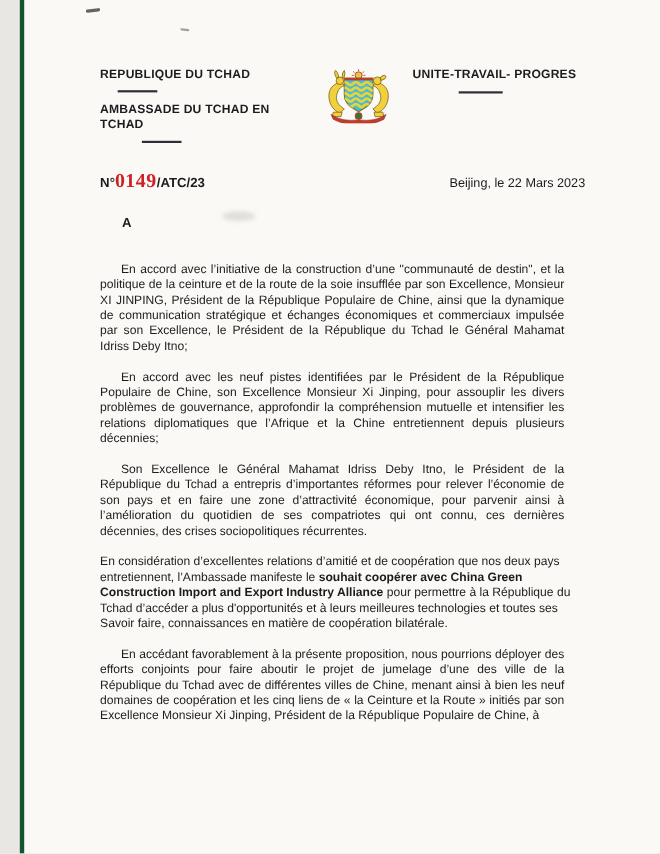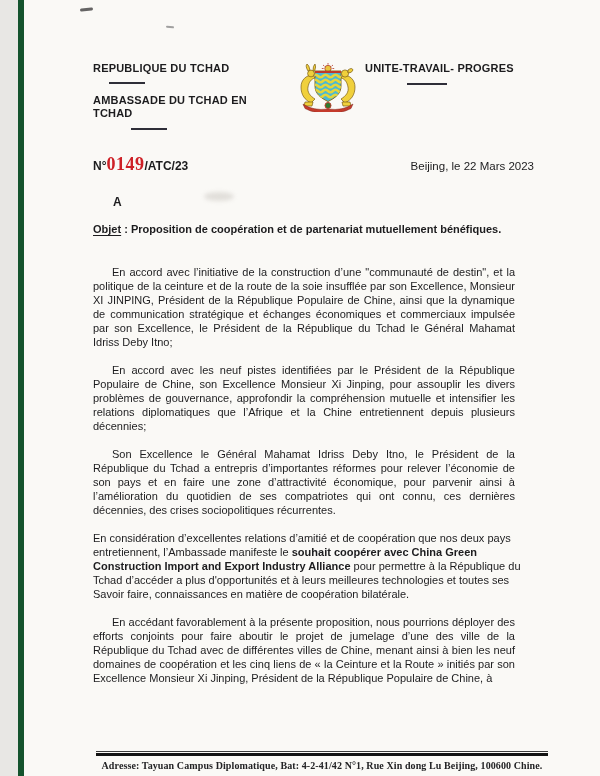--- a/index.html
+++ b/index.html
@@ -5,37 +5,37 @@
   html,body{margin:0;padding:0;}
   body{
     width:600px;height:776px;overflow:hidden;
     background:#e8e7e4;
     font-family:"Liberation Sans",sans-serif;
     color:#1c1c1e;
   }
   .scan{position:relative;width:600px;height:776px;background:#e8e7e4;}
   .paper{
     position:absolute;left:18px;top:0;width:582px;height:776px;
-    background:#faf9f6;border-left:6px solid #14532d;
+    background:#faf9f6;border-left:4px solid #14532d;
     box-sizing:border-box;padding:0 0 0 69px;overflow:hidden;
   }
   
   .speck1{position:absolute;left:56px;top:8px;width:13px;height:3px;background:#4a4a4a;border-radius:2px;transform:rotate(-7deg);opacity:.85;}
   .speck2{position:absolute;left:142px;top:26px;width:8px;height:2px;background:#8a8a8a;border-radius:2px;transform:rotate(6deg);opacity:.8;}
   .smudge{position:absolute;left:180px;top:192px;width:30px;height:9px;background:#b4afa8;opacity:.35;filter:blur(2px);border-radius:50%;}
 
   
   .letterhead{display:flex;align-items:flex-start;margin-top:62px;}
   .lh-left{width:196px;font-weight:700;font-size:11px;line-height:13px;letter-spacing:.2px;}
   .lh-rule{height:2px;background:#2e2e38;}
   .rule1{width:36px;margin:7px 0 10px 16px;}
   .rule2{width:36px;margin:8px 0 0 38px;}
   .rule3{width:40px;margin:8px 0 0 42px;}
   .emblem{width:74px;height:50px;margin-left:2px;flex:0 0 auto;}
-  .lh-right{font-weight:700;font-size:11px;line-height:13px;letter-spacing:.2px;}
+  .lh-right{margin-left:12px;font-weight:700;font-size:11px;line-height:13px;letter-spacing:.2px;}
 
   
   .refline{display:flex;justify-content:space-between;align-items:baseline;margin-top:24px;width:441px;}
   .refno{font-weight:700;font-size:12px;}
   .refno .rednum{font-family:"Liberation Serif",serif;font-size:18px;font-weight:700;color:#ce2127;letter-spacing:.5px;margin-top:12px;}
   .dateline{font-weight:400;font-size:11.5px;}
 
   
   .salutation{margin-top:20px;margin-left:20px;font-weight:700;font-size:12px;}
   .addr-block{margin-top:11px;font-weight:700;font-size:11px;line-height:14px;}
@@ -138,30 +138,24 @@
     <div class="refline">
       <div class="refno"><span>N°</span><span class="rednum">0149</span><span>/ATC/23</span></div>
       <div class="dateline">Beijing, le 22 Mars 2023</div>
     </div>
 
     <div class="salutation">A</div>
 
     <div class="addr-block">
     </div>
 
-    <div class="subject"><span class="u">Objet</span><span> : </span><span>Proposition de coopération et de partenariat mutuellement bénéfiques.</span></div>
 
     <div class="body-text">
       <p class="just ind">En accord avec l’initiative de la construction d’une "communauté de destin", et la politique de la ceinture et de la route de la soie insufflée par son Excellence, Monsieur XI JINPING, Président de la République Populaire de Chine, ainsi que la dynamique de communication stratégique et échanges économiques et commerciaux impulsée par son Excellence, le Président de la République du Tchad le Général Mahamat Idriss Deby Itno;</p>
       <p class="just ind">En accord avec les neuf pistes identifiées par le Président de la République Populaire de Chine, son Excellence Monsieur Xi Jinping, pour assouplir les divers problèmes de gouvernance, approfondir la compréhension mutuelle et intensifier les relations diplomatiques que l’Afrique et la Chine entretiennent depuis plusieurs décennies;</p>
       <p class="just ind">Son Excellence le Général Mahamat Idriss Deby Itno, le Président de la République du Tchad a entrepris d’importantes réformes pour relever l’économie de son pays et en faire une zone d’attractivité économique, pour parvenir ainsi à l’amélioration du quotidien de ses compatriotes qui ont connu, ces dernières décennies, des crises sociopolitiques récurrentes.</p>
       <p class="p4"><span>En considération d’excellentes relations d’amitié et de coopération que nos deux pays entretiennent, l’Ambassade manifeste le </span><b>souhait coopérer avec  China Green Construction Import and Export Industry Alliance</b><span> pour permettre à la République du Tchad d’accéder a plus d'opportunités et à leurs meilleures technologies et toutes ses Savoir faire, connaissances en matière de coopération bilatérale.</span></p>
       <p class="just ind">En accédant favorablement à la présente proposition, nous pourrions déployer des efforts conjoints pour faire aboutir le projet de jumelage d’une des ville de la République du Tchad avec de différentes villes de Chine, menant ainsi à bien les neuf domaines de coopération et les cinq liens de « la Ceinture et la Route » initiés par son Excellence Monsieur Xi Jinping, Président de la République Populaire de Chine, à</p>
     </div>
 
-    <div class="pfooter">
-      <div class="fr-thin"></div>
-      <div class="fr-thick"></div>
-      <div class="footer-text">Adresse: Tayuan Campus Diplomatique, Bat: 4-2-41/42 N°1, Rue Xin dong Lu Beijing, 100600 Chine.</div>
-    </div>
 
   </div>
 </div>
 
 </body></html>

